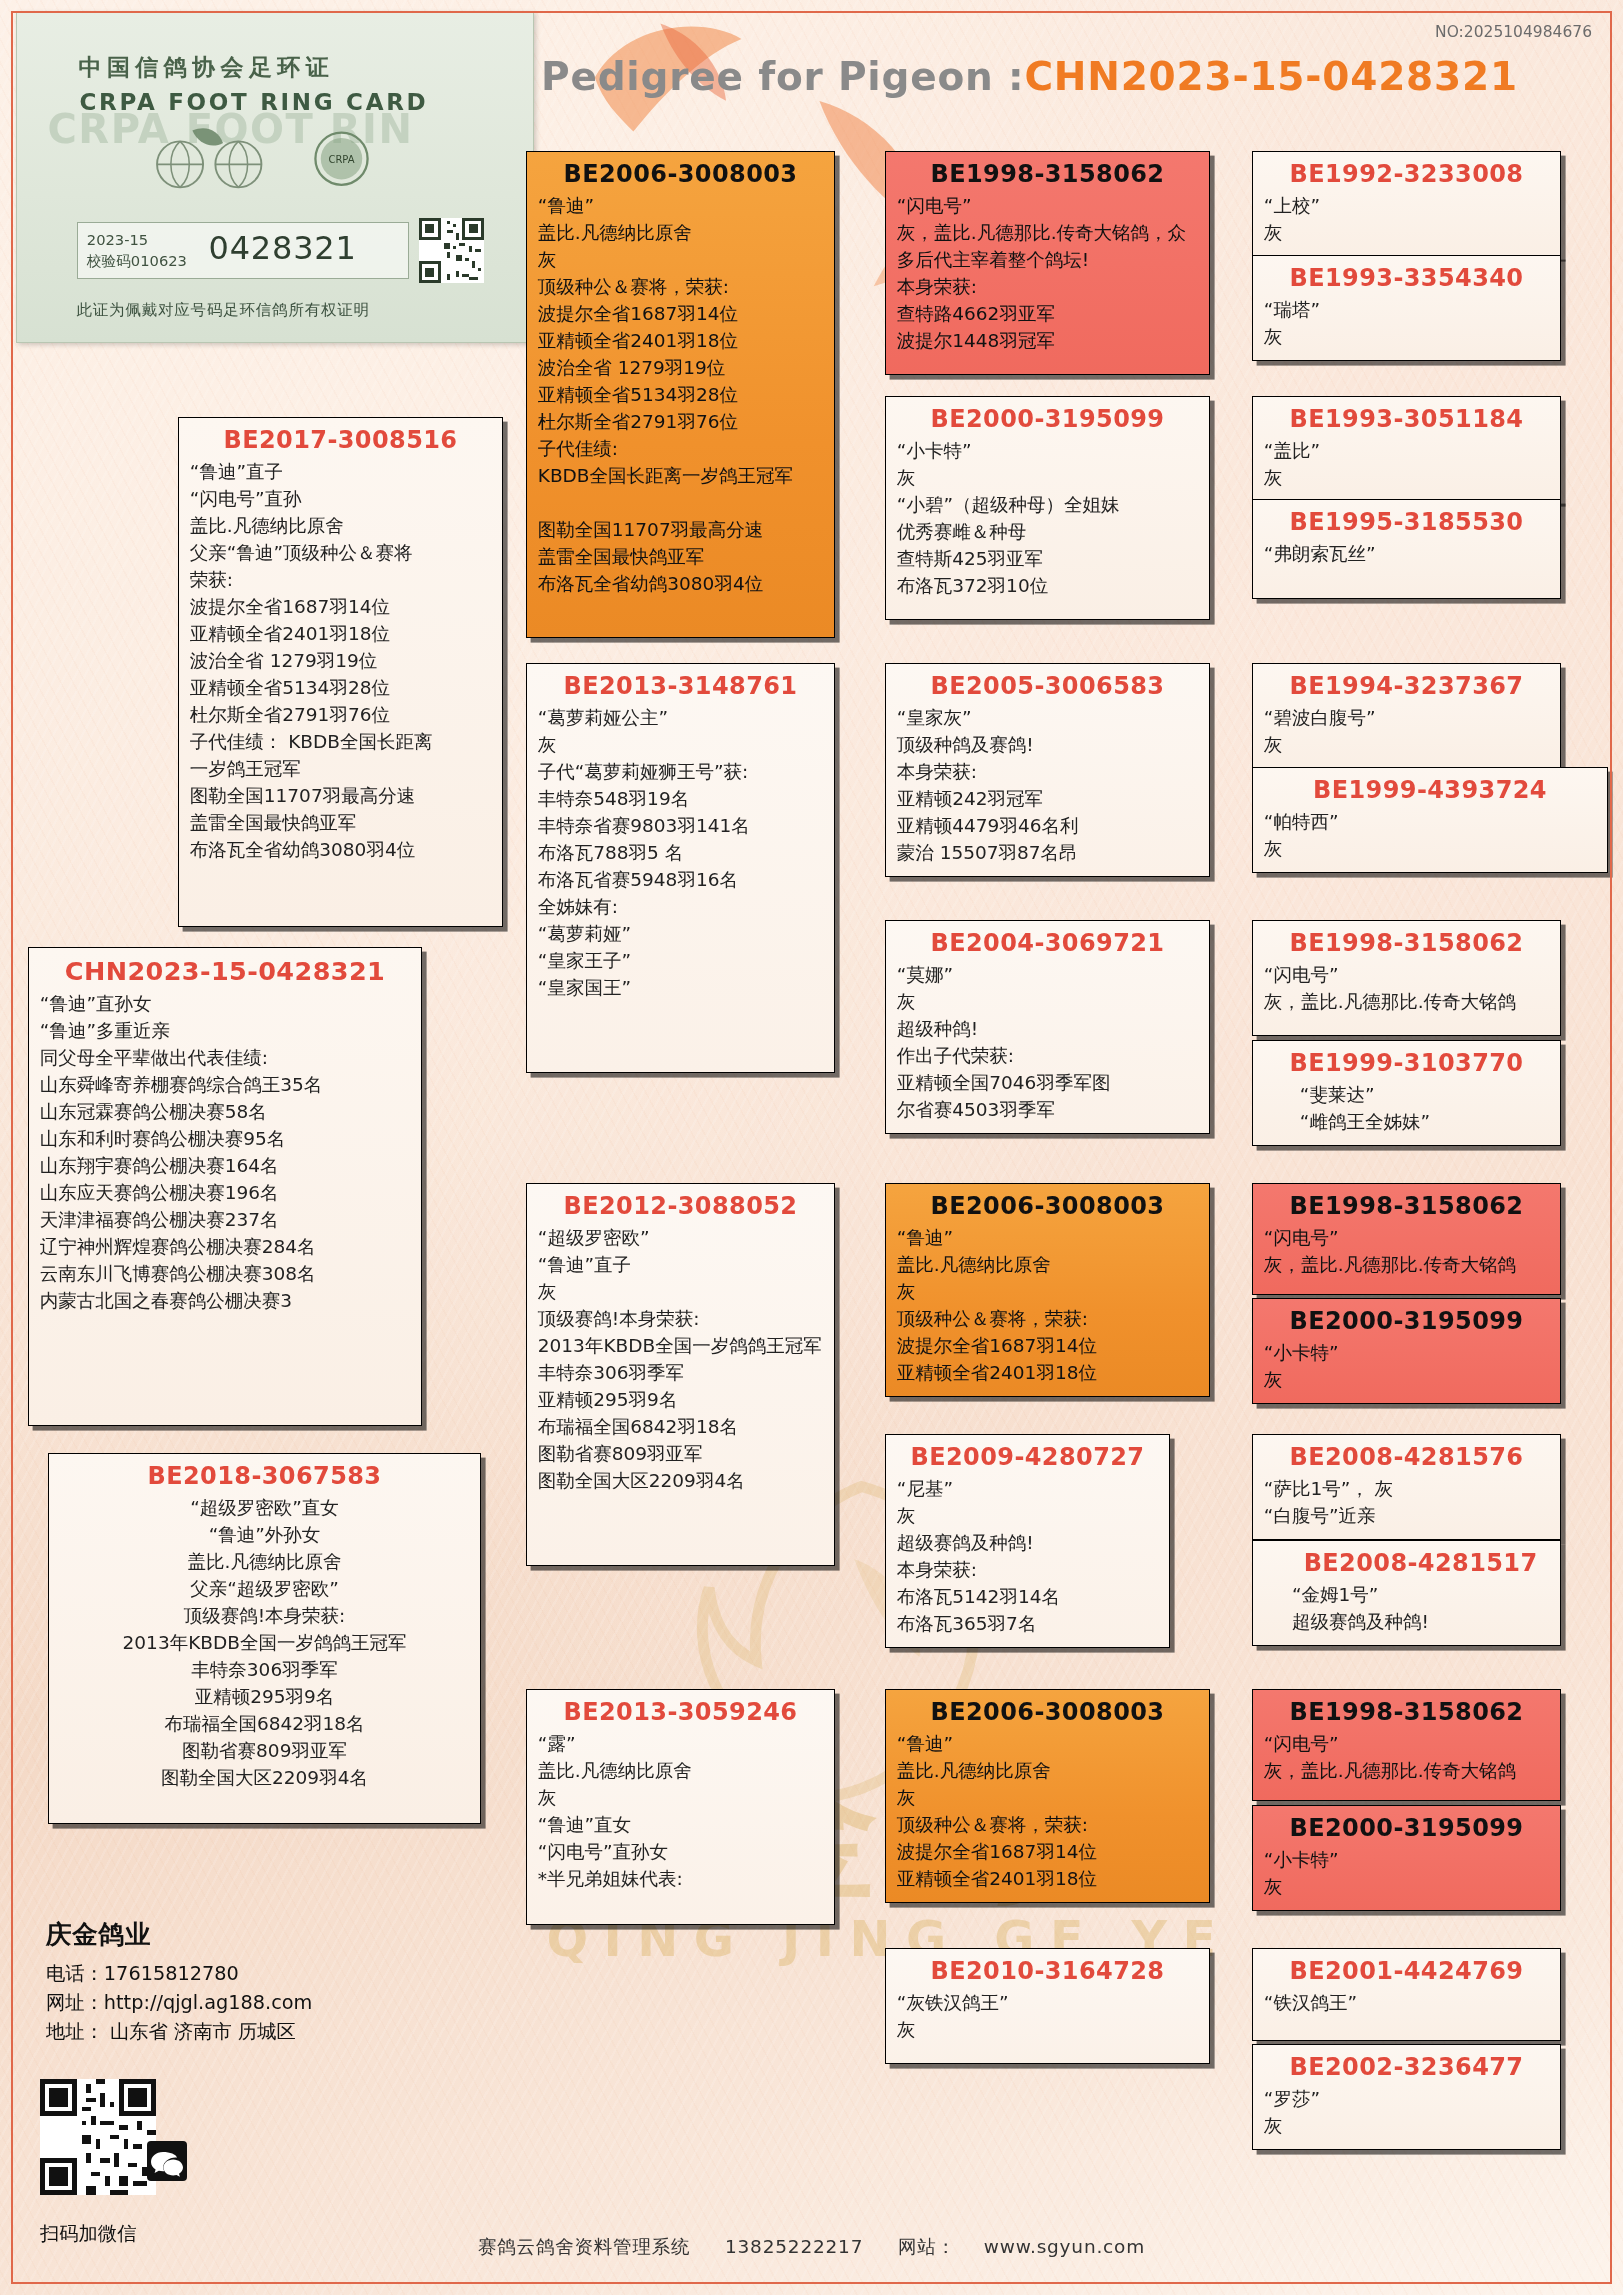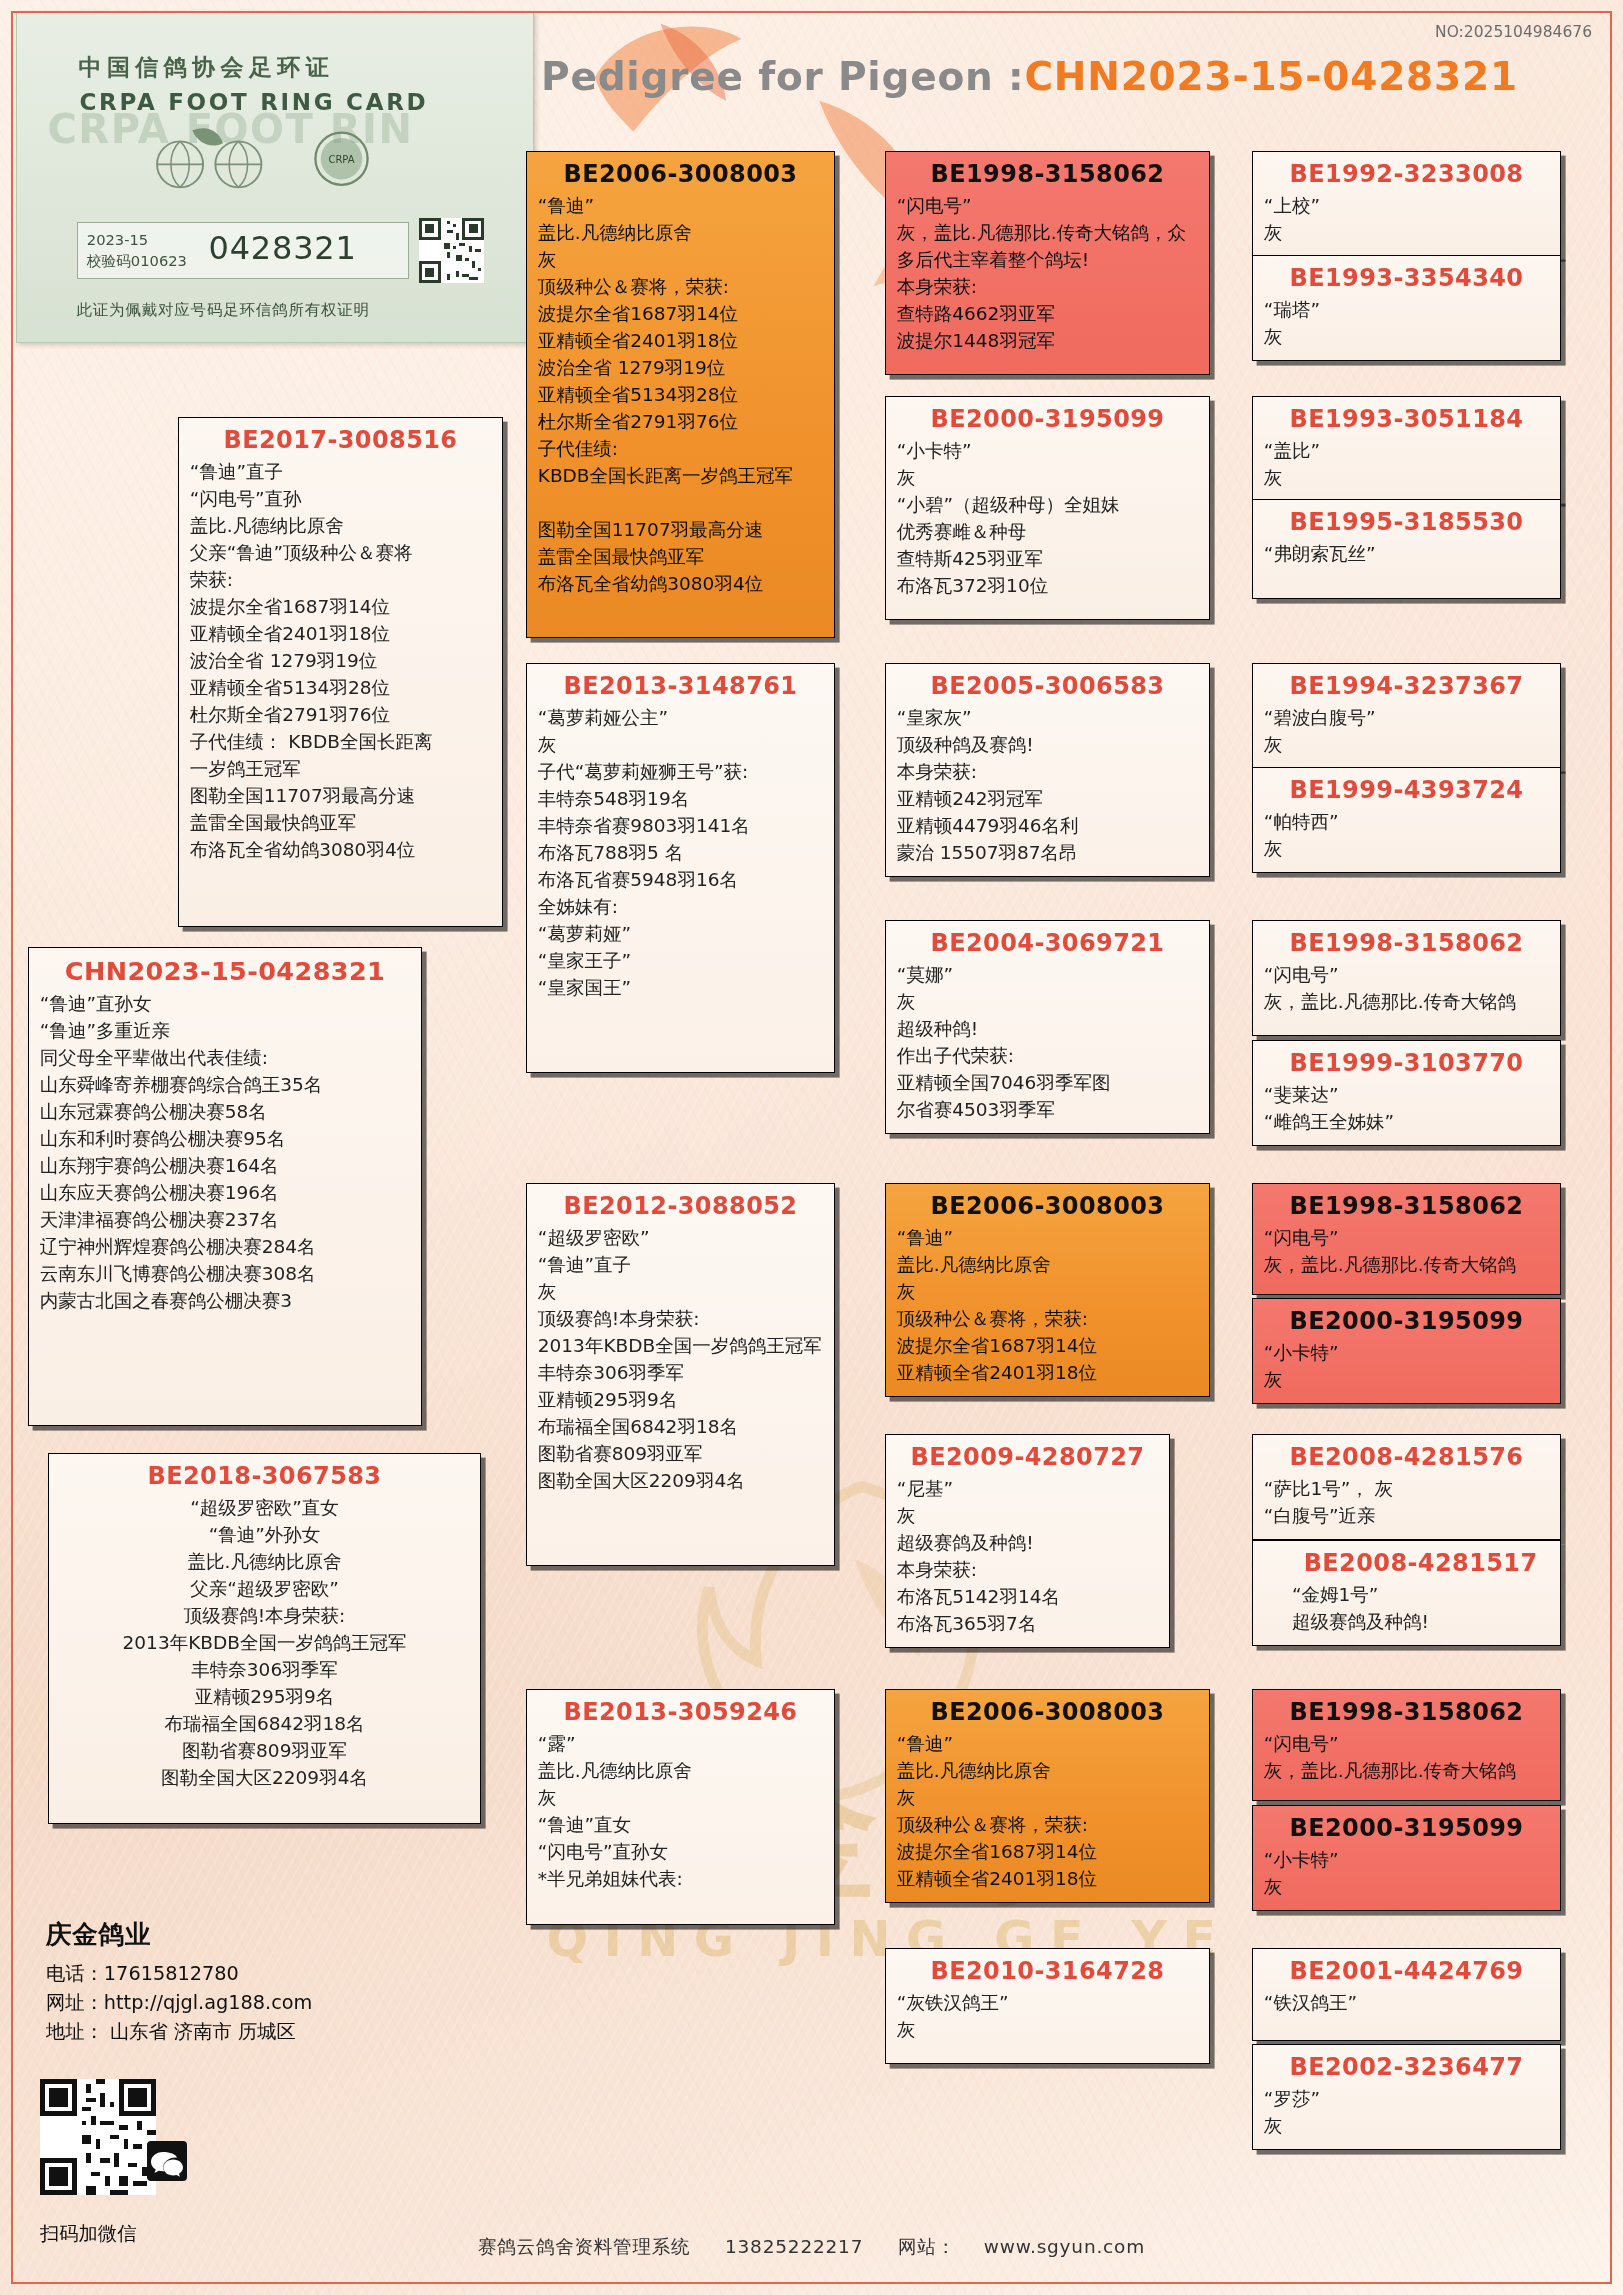--- a/index.html
+++ b/index.html
@@ -407,33 +407,33 @@
     </div>
     <div class="card c-cream" style="left: 1252px; top: 499px; width: 309px; min-height: 100px;">
       <div class="rid" style="font-size: 24px;">BE1995-3185530</div>
       <div class="body" style="font-size: 18.5px; white-space: pre-line;">“弗朗索瓦丝”</div>
     </div>
     <div class="card c-cream" style="left: 1252px; top: 663px; width: 309px; min-height: 100px;">
       <div class="rid" style="font-size: 24px;">BE1994-3237367</div>
       <div class="body" style="font-size: 18.5px; white-space: pre-line;">“碧波白腹号”
 灰</div>
     </div>
-    <div class="card c-cream" style="left: 1252px; top: 767px; width: 309px; min-height: 100px;">
+    <div class="card c-cream" style="left: 1252px; top: 767px; width: 356px; min-height: 100px;">
       <div class="rid" style="font-size: 24px;">BE1999-4393724</div>
       <div class="body" style="font-size: 18.5px; white-space: pre-line;">“帕特西”
 灰</div>
     </div>
     <div class="card c-cream" style="left: 1252px; top: 920px; width: 309px; min-height: 116px;">
       <div class="rid" style="font-size: 24px;">BE1998-3158062</div>
       <div class="body" style="font-size: 18.5px; white-space: pre-line;">“闪电号”
 灰，盖比.凡德那比.传奇大铭鸽</div>
     </div>
     <div class="card c-cream" style="left: 1252px; top: 1040px; width: 309px; min-height: 100px;">
       <div class="rid" style="font-size: 24px;">BE1999-3103770</div>
-      <div class="body" style="font-size: 18.5px; white-space: pre-line;">“斐莱达”
+      <div class="body" style="font-size: 18.5px; white-space: pre-line; margin-left: 36px;">“斐莱达”
 “雌鸽王全姊妹”</div>
     </div>
     <div class="card c-salmon" style="left: 1252px; top: 1183px; width: 309px; min-height: 112px;">
       <div class="rid" style="font-size: 24px;">BE1998-3158062</div>
       <div class="body" style="font-size: 18.5px; white-space: pre-line;">“闪电号”
 灰，盖比.凡德那比.传奇大铭鸽</div>
     </div>
     <div class="card c-salmon" style="left: 1252px; top: 1298px; width: 309px; min-height: 97px;">
       <div class="rid" style="font-size: 24px;">BE2000-3195099</div>
       <div class="body" style="font-size: 18.5px; white-space: pre-line;">“小卡特”

